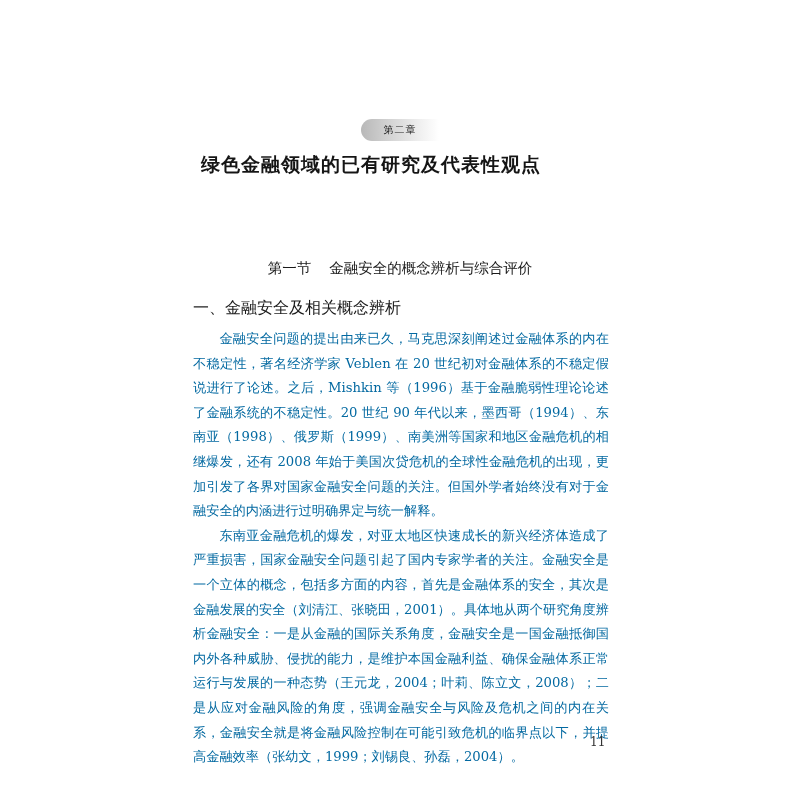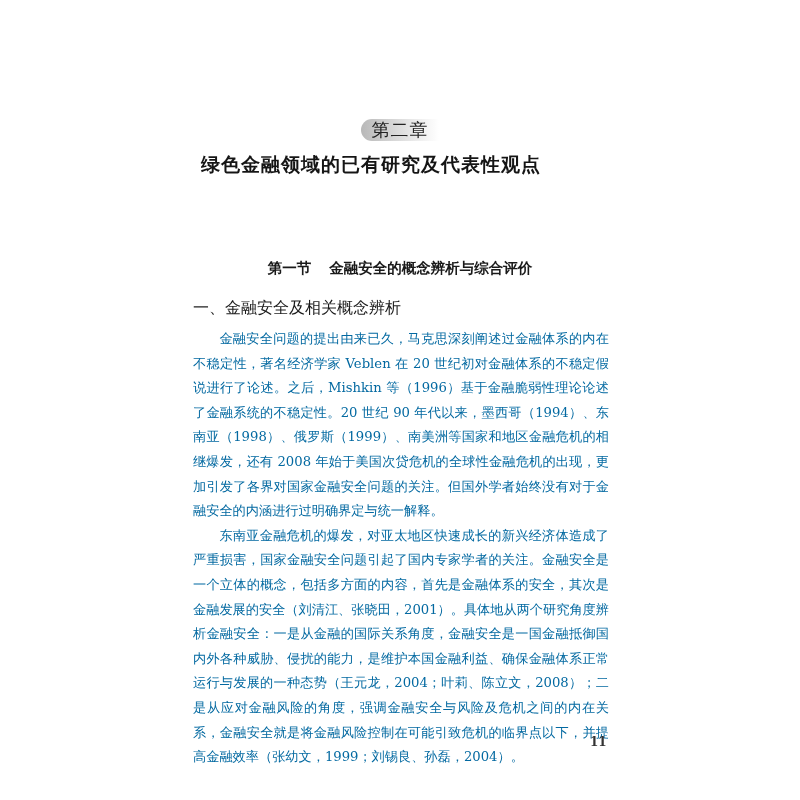--- a/index.html
+++ b/index.html
@@ -5,45 +5,45 @@
     html, body { margin: 0; padding: 0; }
     body {
       width: 800px; height: 800px; background: #ffffff; position: relative; overflow: hidden;
       font-family: "DejaVu Serif", "Liberation Serif", serif; color: #1e1e1e;
     }
     .chapter-badge {
       position: absolute; left: 361px; top: 119px; width: 78px; height: 22px;
       border-radius: 11px 0 0 11px;
       background: linear-gradient(90deg, #b8b8b8 0%, #d6d6d6 40%, #efefef 75%, #ffffff 100%);
       display: flex; align-items: center; justify-content: center;
-      font-size: 18px; color: #222; letter-spacing: 1px;
+      font-size: 10px; color: #222; letter-spacing: 1px;
     }
     .chapter-title {
       position: absolute; left: 0; top: 152px; width: 742px; text-align: center;
       font-size: 19px; font-weight: bold; letter-spacing: 1px; color: #151515;
     }
     .section-title {
       position: absolute; left: 0; top: 259px; width: 800px; text-align: center;
       font-family: "DejaVu Sans", "Liberation Sans", sans-serif;
-      font-size: 14.5px; font-weight: bold; color: #1a1a1a;
+      font-size: 14.5px; font-weight: normal; color: #1a1a1a;
     }
     .section-title .gap { display: inline-block; width: 18px; }
     .subsection-title {
       position: absolute; left: 193px; top: 298px;
       font-size: 16px; color: #1a1a1a;
     }
     .body-text {
       position: absolute; left: 193px; top: 327px; width: 416px;
     }
     .body-text p {
       margin: 0; font-size: 13.2px; line-height: 24.6px; text-align: justify;
       text-indent: 2em; color: #0369a1;
     }
     .page-number {
-      position: absolute; left: 590px; top: 735px; font-size: 12px; color: #333; font-weight: bold;
+      position: absolute; left: 590px; top: 735px; font-size: 12px; color: #333;
     }
   </style>
 </head>
 <body>
 
 <div class="chapter-badge">
   <span>第二章</span>
 </div>
 
 <div class="chapter-title">绿色金融领域的已有研究及代表性观点</div>

